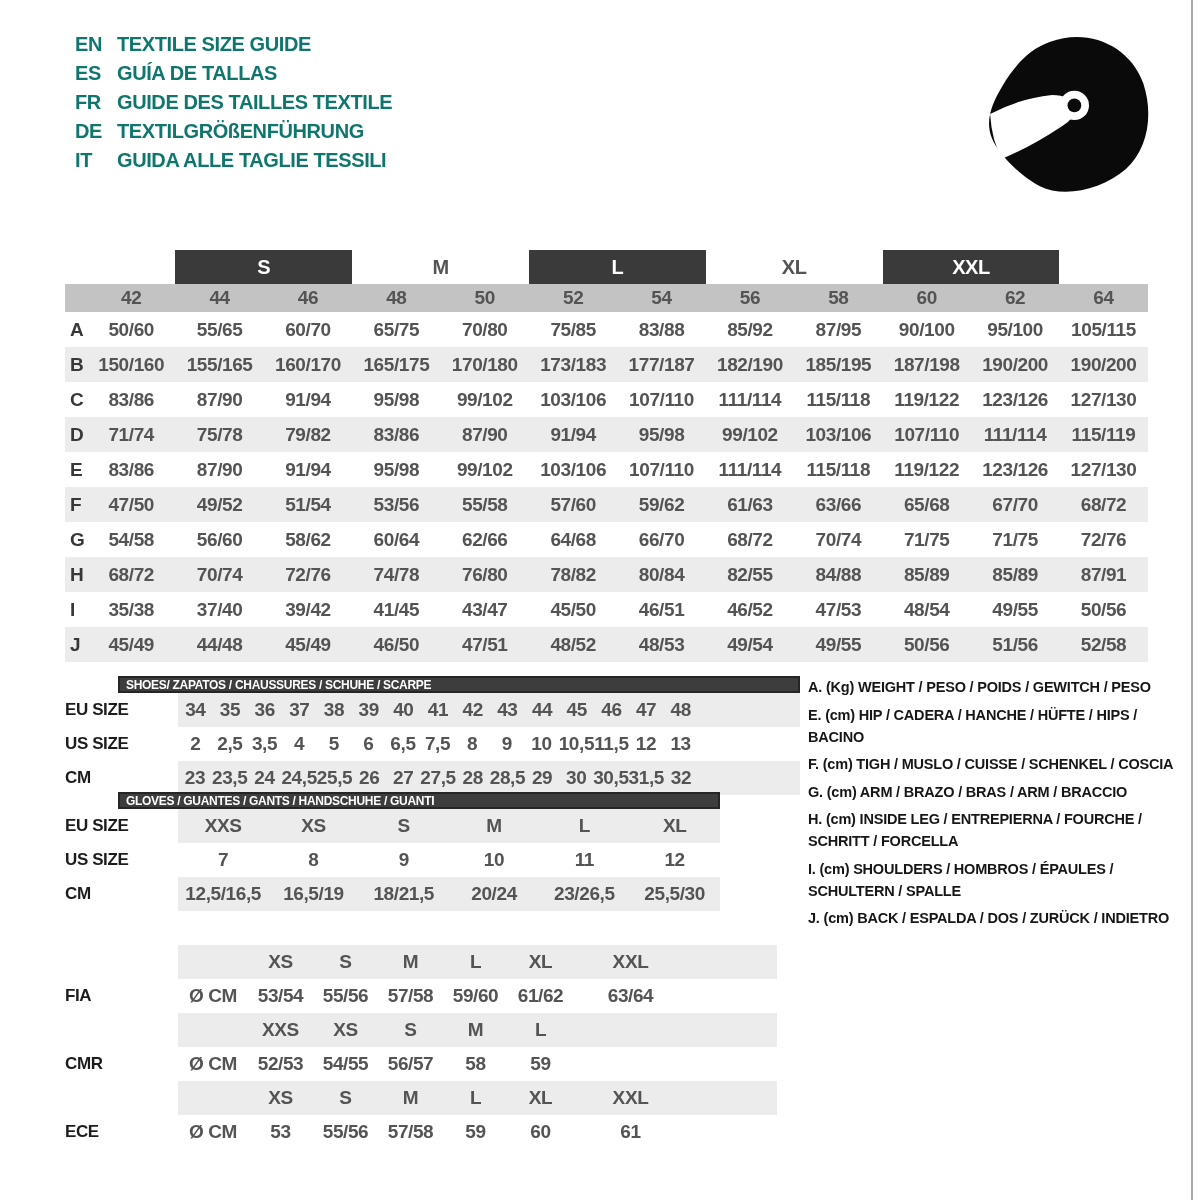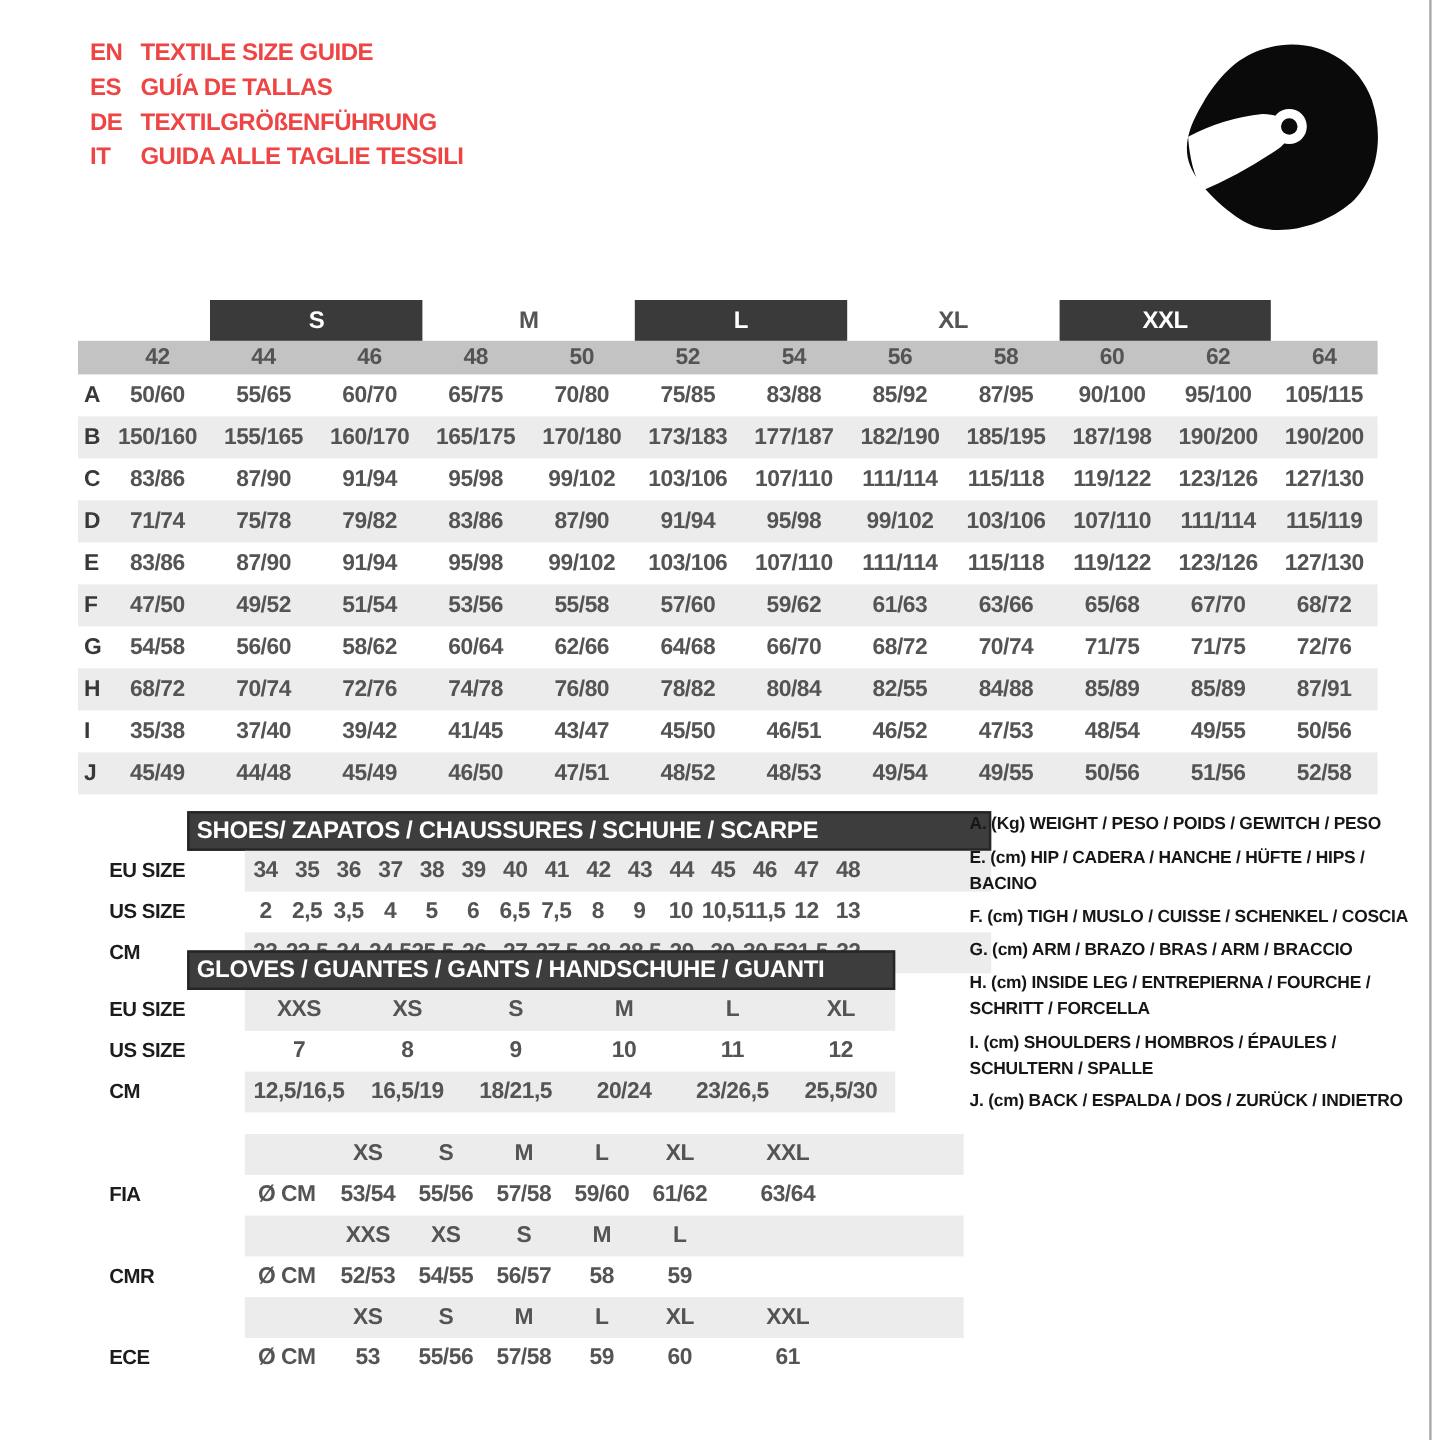--- a/index.html
+++ b/index.html
@@ -3,21 +3,21 @@
 <meta charset="utf-8">
 <style>
   html,body{margin:0;padding:0;background:#fff;}
   .page{
     position:relative;width:1200px;height:1200px;background:#ffffff;
     font-family:"Liberation Sans", sans-serif;font-weight:700;
     letter-spacing:-0.4px;overflow:hidden;
   }
   
   .lang-block{position:absolute;left:75px;top:30px;}
-  .lang-row{display:flex;line-height:29px;font-size:20px;color:#ef4444;}
+  .lang-row{display:flex;line-height:29px;font-size:20px;color:#0f766e;}
   .lang-code{width:42px;}
   
   .helmet-wrap{position:absolute;left:975px;top:28px;width:185px;height:172px;}
   
   .edge-line{position:absolute;left:1191px;top:0;width:2px;height:1200px;background:#a8a8a8;}
   
   .size-table{position:absolute;left:65px;top:250px;width:1083px;font-size:19px;color:#545454;}
   .group-row{display:flex;height:34px;}
   .gspacer-l{width:110.4px;}
   .gspacer-r{width:88.4px;}
@@ -25,24 +25,24 @@
   .group-cell{width:176.8px;display:flex;align-items:center;justify-content:center;font-size:20px;color:#545454;}
   .group-cell.dark-box{background:#3a3a3a;color:#ffffff;}
   .sizes-row{display:flex;height:28px;background:#c3c3c3;align-items:center;}
   .letter-cell{width:22px;display:flex;align-items:center;padding-left:5px;box-sizing:border-box;color:#383838;}
   .row-cells{display:flex;}
   .t-cell{width:88.4px;display:flex;align-items:center;justify-content:center;}
   .data-row{display:flex;height:35px;}
   .data-rows .data-row:nth-child(even){background:#ececec;}
   
   .sub-table{position:absolute;left:65px;font-size:19px;color:#545454;}
-  .sub-bar{margin-left:91px;height:33px;background:#3d3d3d;border:2px solid #252525;box-sizing:border-box;
-           color:#fff;display:flex;align-items:center;padding-left:6px;font-size:20px;letter-spacing:-0.3px;}
+  .sub-bar{margin-left:53px;height:17px;background:#3d3d3d;border:2px solid #252525;box-sizing:border-box;
+           color:#fff;display:flex;align-items:center;padding-left:6px;font-size:12px;letter-spacing:-0.3px;}
   .sub-row{display:flex;height:34px;}
-  .sub-label{width:113px;display:flex;align-items:center;color:#1c1c1c;font-size:17px;margin-left:26px;}
+  .sub-label{width:113px;display:flex;align-items:center;color:#1c1c1c;font-size:17px;}
   .sub-area{display:flex;align-items:center;}
   .stripe{background:#ececec;}
   .shoes .sub-area{width:622px;}
   .shoes .s-cells{display:flex;width:520px;}
   .shoes .s-cell{width:41.46px;display:flex;align-items:center;justify-content:center;}
   .gloves .sub-area{width:542px;}
   .gloves .g-cells{display:flex;width:542px;}
   .gloves .g-cell{width:90.3px;display:flex;align-items:center;justify-content:center;}
   .helmet .sub-area{width:599px;}
   .h-unit{width:70px;display:flex;align-items:center;justify-content:center;}
@@ -62,20 +62,24 @@
 
   <div class="lang-row">
       <span class="lang-code">EN</span>
       <span class="lang-title">TEXTILE SIZE GUIDE</span>
     </div>
       <div class="lang-row">
       <span class="lang-code">ES</span>
       <span class="lang-title">GUÍA DE TALLAS</span>
     </div>
       <div class="lang-row">
+      <span class="lang-code">FR</span>
+      <span class="lang-title">GUIDE DES TAILLES TEXTILE</span>
+    </div>
+      <div class="lang-row">
       <span class="lang-code">DE</span>
       <span class="lang-title">TEXTILGRÖßENFÜHRUNG</span>
     </div>
       <div class="lang-row">
       <span class="lang-code">IT</span>
       <span class="lang-title">GUIDA ALLE TAGLIE TESSILI</span>
     </div>
     </div>
 
   <div class="helmet-wrap">

